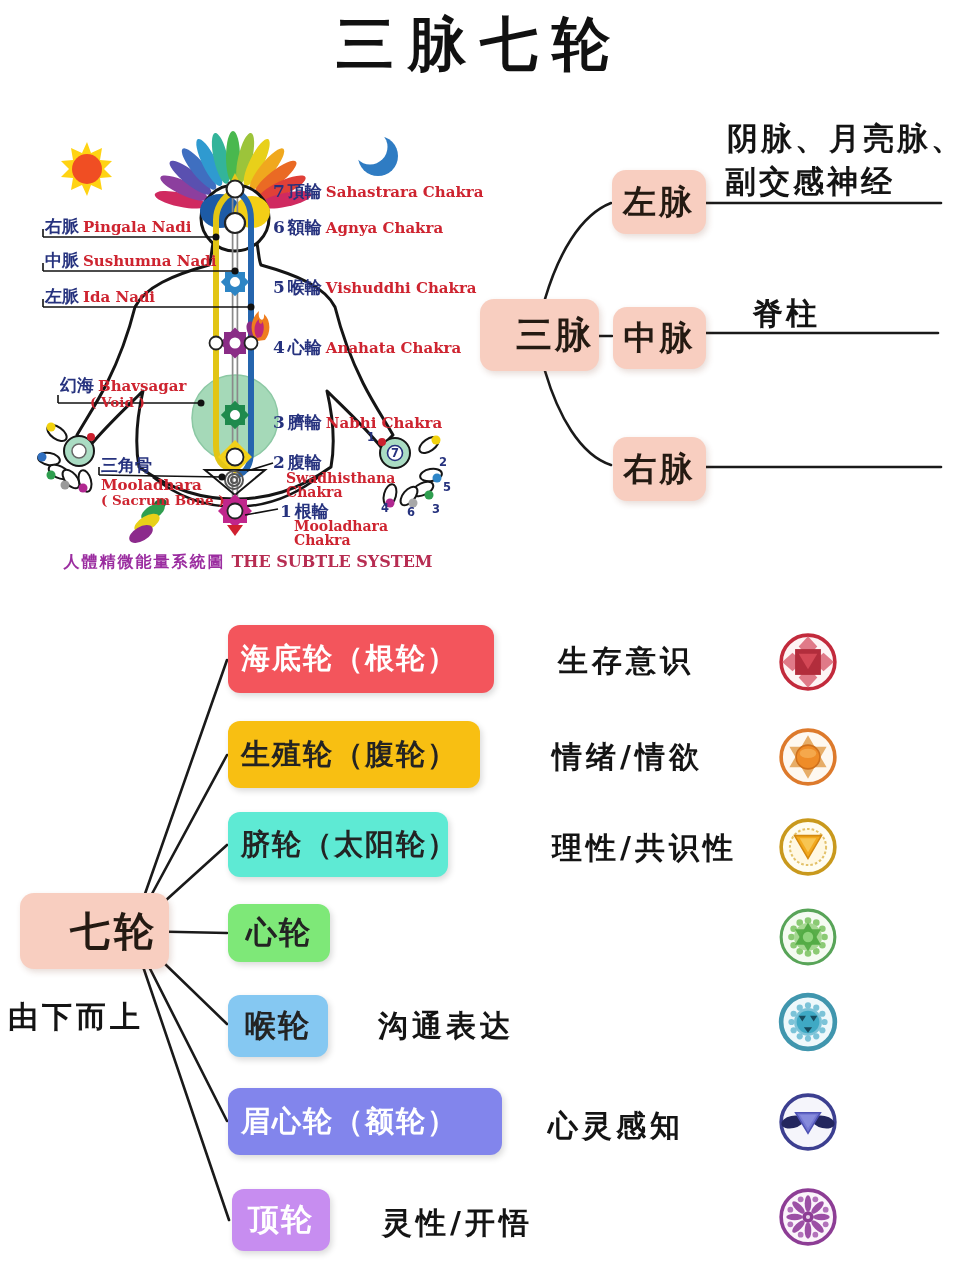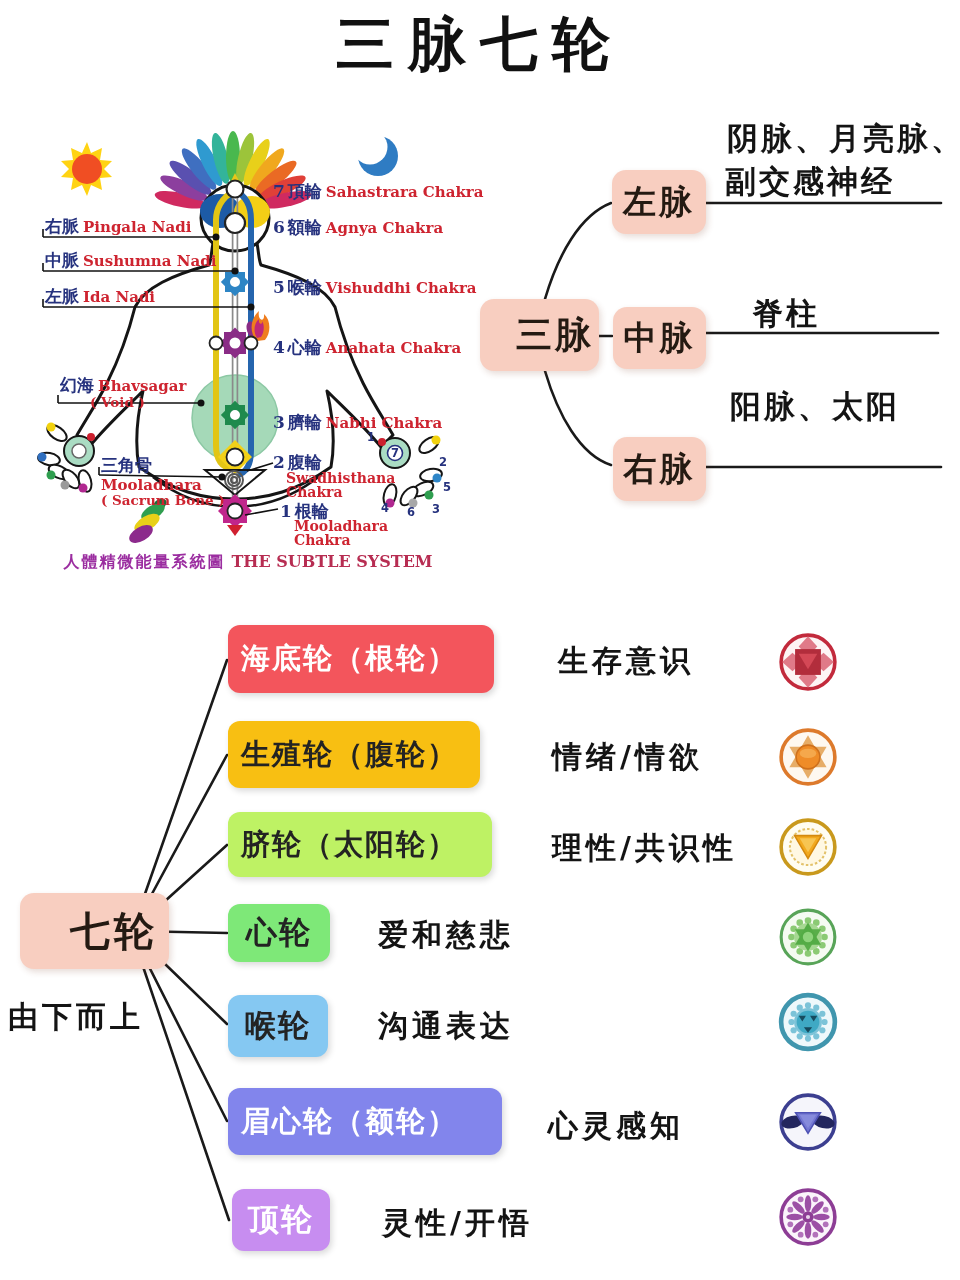--- a/index.html
+++ b/index.html
@@ -266,36 +266,34 @@
     </div>
   </div>
 
   <div class="node hand" style="left: 480px; top: 299px; width: 88px; height: 72px; font-size: 36px; letter-spacing: 3px; background-color: rgb(248, 206, 192); padding-left: 31px;">三脉</div>
   <div class="node hand" style="left: 612px; top: 170px; width: 94px; height: 64px; font-size: 33px; letter-spacing: 3px; background-color: rgb(248, 206, 192);">左脉</div>
   <div class="node hand" style="left: 613px; top: 307px; width: 93px; height: 62px; font-size: 33px; letter-spacing: 3px; background-color: rgb(248, 206, 192);">中脉</div>
   <div class="node hand" style="left: 613px; top: 437px; width: 93px; height: 64px; font-size: 33px; letter-spacing: 3px; background-color: rgb(248, 206, 192);">右脉</div>
   <div class="branch-desc" style="left:727px;top:118px">阴脉、月亮脉、</div>
   <div class="branch-desc" style="left:725px;top:161px">副交感神经</div>
   <div class="branch-desc" style="left:752px;top:293px">脊柱</div>
-  <div class="branch-desc" style="left:730px;top:386px">阳脉、太阳</div>
 
   <div class="node hand" style="left: 20px; top: 893px; width: 110px; height: 76px; font-size: 40px; letter-spacing: 4px; background-color: rgb(248, 206, 192); padding-left: 39px;">七轮</div>
   <div class="note" style="left:8px;top:997px">由下而上</div>
 
   <div class="chakra-box" style="left: 228px; top: 625px; width: 266px; height: 68px; background-color: rgb(243, 85, 92); color: rgb(255, 255, 255);">海底轮（根轮）</div>
   <div class="chakra-desc" style="left:558px;top:641px">生存意识</div>
 
   <div class="chakra-box" style="left: 228px; top: 721px; width: 252px; height: 67px; background-color: rgb(248, 191, 18); color: rgb(35, 35, 35);">生殖轮（腹轮）</div>
   <div class="chakra-desc" style="left:552px;top:737px">情绪/情欲</div>
 
-  <div class="chakra-box" style="left: 228px; top: 812px; width: 264px; height: 65px; background-color: #bef264; color: rgb(35, 35, 35);">脐轮（太阳轮）</div>
+  <div class="chakra-box" style="left: 228px; top: 812px; width: 220px; height: 65px; background-color: #5eead4; color: rgb(35, 35, 35);">脐轮（太阳轮）</div>
   <div class="chakra-desc" style="left:552px;top:828px">理性/共识性</div>
 
   <div class="chakra-box small" style="left: 228px; top: 904px; width: 102px; height: 58px; background-color: rgb(126, 232, 120); color: rgb(35, 35, 35);">心轮</div>
-  <div class="chakra-desc" style="left:378px;top:915px">爱和慈悲</div>
 
   <div class="chakra-box small" style="left: 228px; top: 995px; width: 100px; height: 62px; background-color: rgb(133, 200, 242); color: rgb(35, 35, 35);">喉轮</div>
   <div class="chakra-desc" style="left:378px;top:1006px">沟通表达</div>
 
   <div class="chakra-box" style="left: 228px; top: 1088px; width: 274px; height: 67px; background-color: rgb(130, 133, 236); color: rgb(255, 255, 255);">眉心轮（额轮）</div>
   <div class="chakra-desc" style="left:548px;top:1106px">心灵感知</div>
 
   <div class="chakra-box small" style="left: 232px; top: 1189px; width: 98px; height: 62px; background-color: rgb(199, 141, 240); color: rgb(255, 255, 255);">顶轮</div>
   <div class="chakra-desc" style="left:382px;top:1203px">灵性/开悟</div>
 

